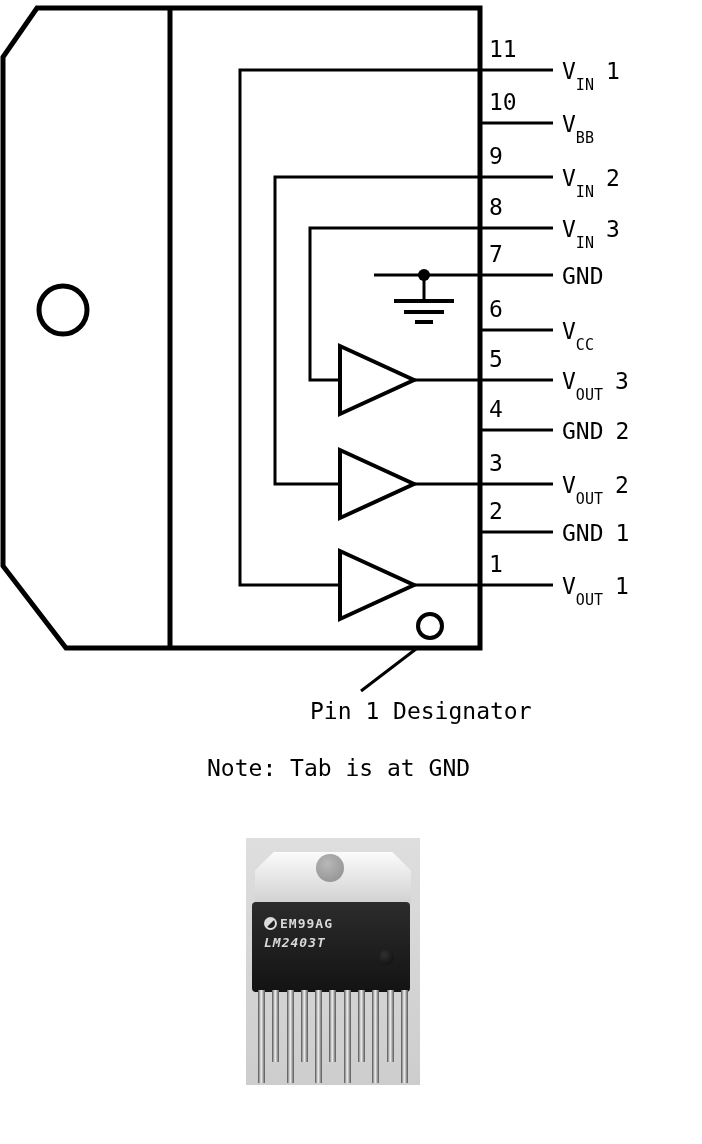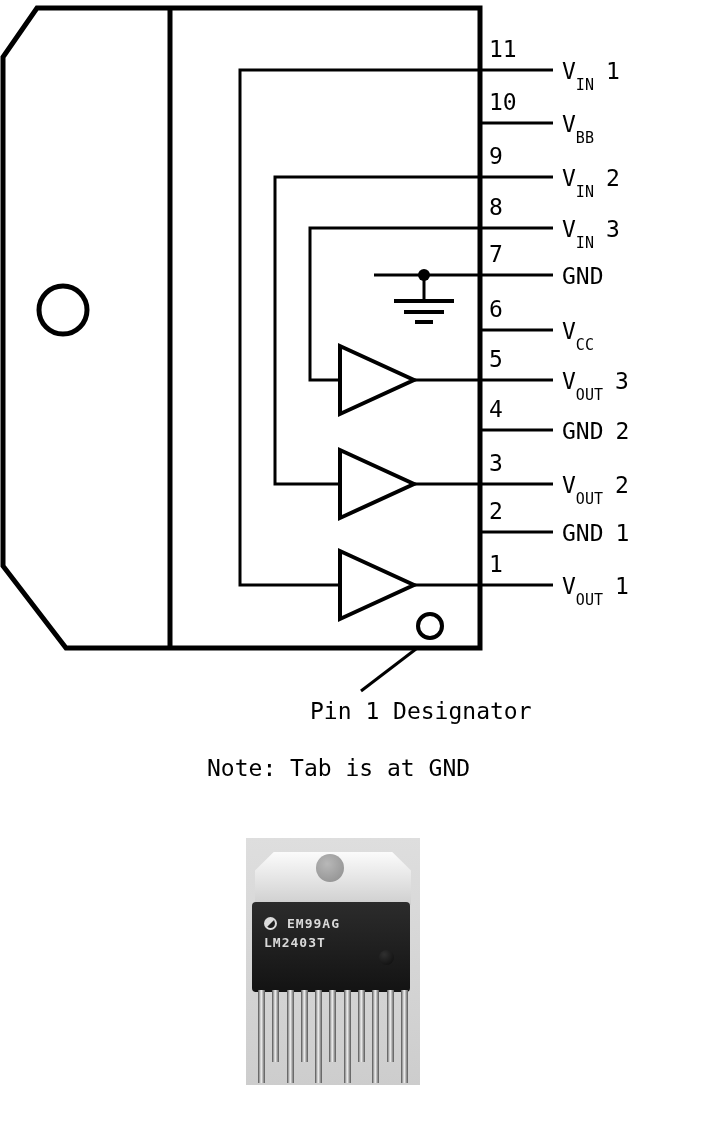--- a/index.html
+++ b/index.html
@@ -17,22 +17,22 @@
          background:linear-gradient(180deg,#dedede,#cdcdcd);}
   .tab-metal{position:absolute;left:9px;top:14px;width:156px;height:53px;
          background:linear-gradient(180deg,#fbfbfb,#cfcfcf);
          clip-path:polygon(12% 0,88% 0,100% 35%,100% 100%,0 100%,0 35%);}
   .tab-hole{position:absolute;left:61px;top:2px;width:28px;height:28px;border-radius:50%;
          background:radial-gradient(circle at 40% 35%,#b8b8b8,#8c8c8c);}
   .pkg-body{position:absolute;left:6px;top:64px;width:158px;height:90px;border-radius:4px;
          background:linear-gradient(180deg,#2c2c2c,#131313);}
   .marking{position:absolute;left:12px;color:#d9d9d9;
          font:bold 13px "DejaVu Sans Mono",monospace;letter-spacing:1px;}
-  .m1{top:14px;display:flex;align-items:center;gap:10px;}
-  .m2{top:33px;}
+  .m1{top:14px;display:flex;align-items:center;gap:3px;}
+  .m2{top:33px;font-style:italic;}
   .logo{width:13px;height:13px;border-radius:50%;background:#dcdcdc;display:inline-block;position:relative;overflow:hidden;}
   .logo::after{content:"";position:absolute;left:2px;top:2px;right:2px;bottom:2px;border-radius:50%;
          background:#1c1c1c;clip-path:polygon(0 100%,100% 0,100% 100%);}
   .dimple{position:absolute;right:16px;top:48px;width:15px;height:15px;border-radius:50%;
          background:radial-gradient(circle at 35% 30%,#303030,#0a0a0a);}
   .leads{position:absolute;left:12px;top:152px;width:150px;height:95px;
          display:flex;justify-content:space-between;align-items:flex-start;}
   .lead{width:7px;background:linear-gradient(90deg,#8a8a8a,#f2f2f2 45%,#7d7d7d);
         border-left:1px solid #6a6a6a;border-right:1px solid #6a6a6a;box-sizing:border-box;}
   .lead:nth-child(odd){height:93px;}

